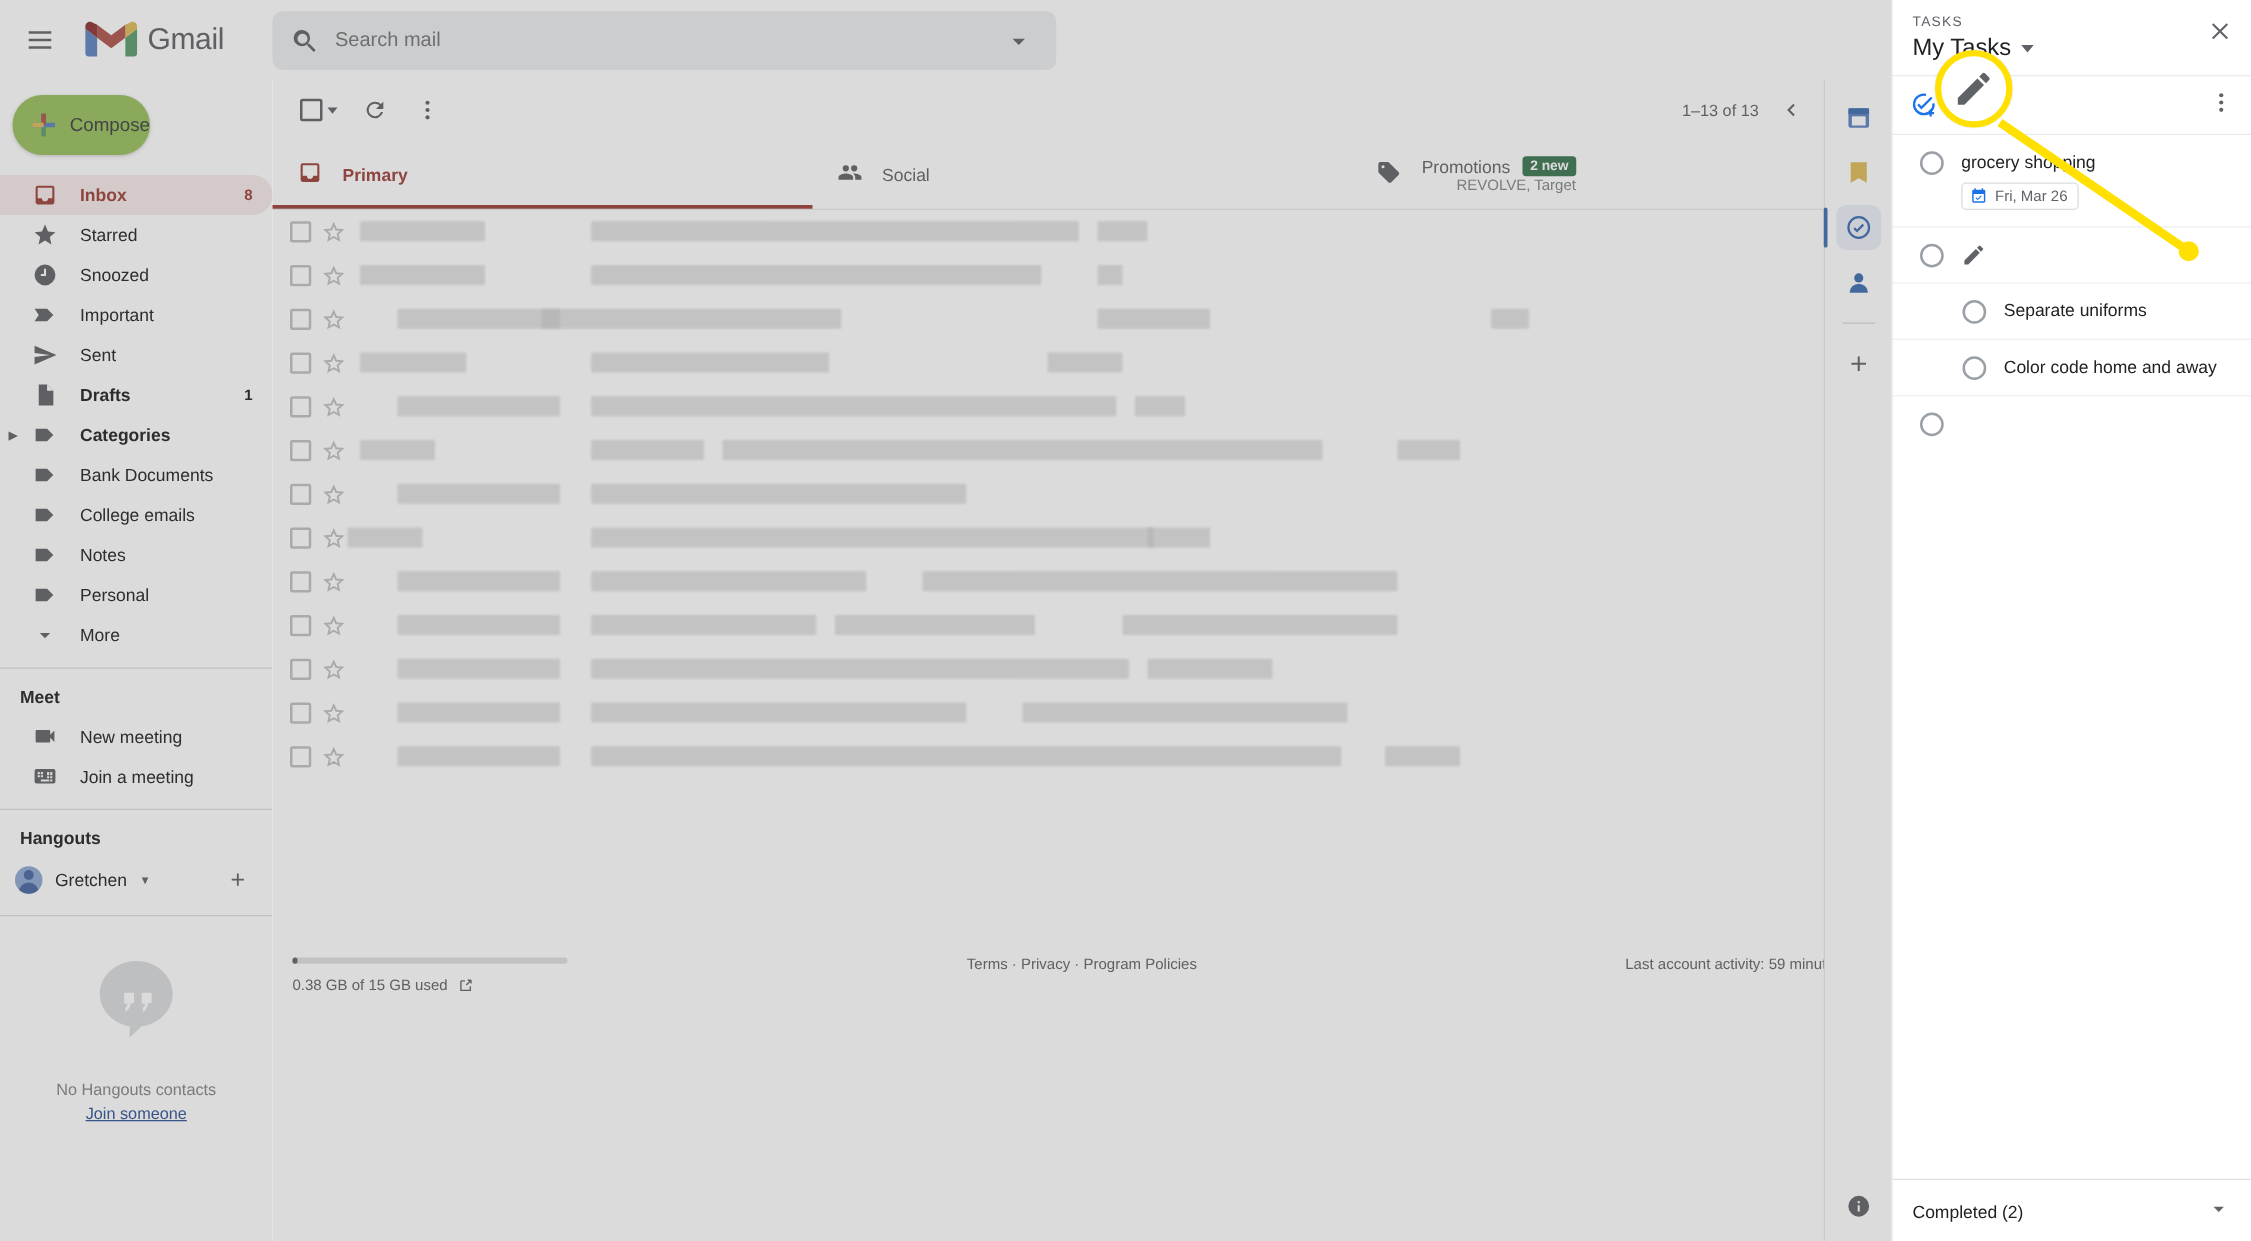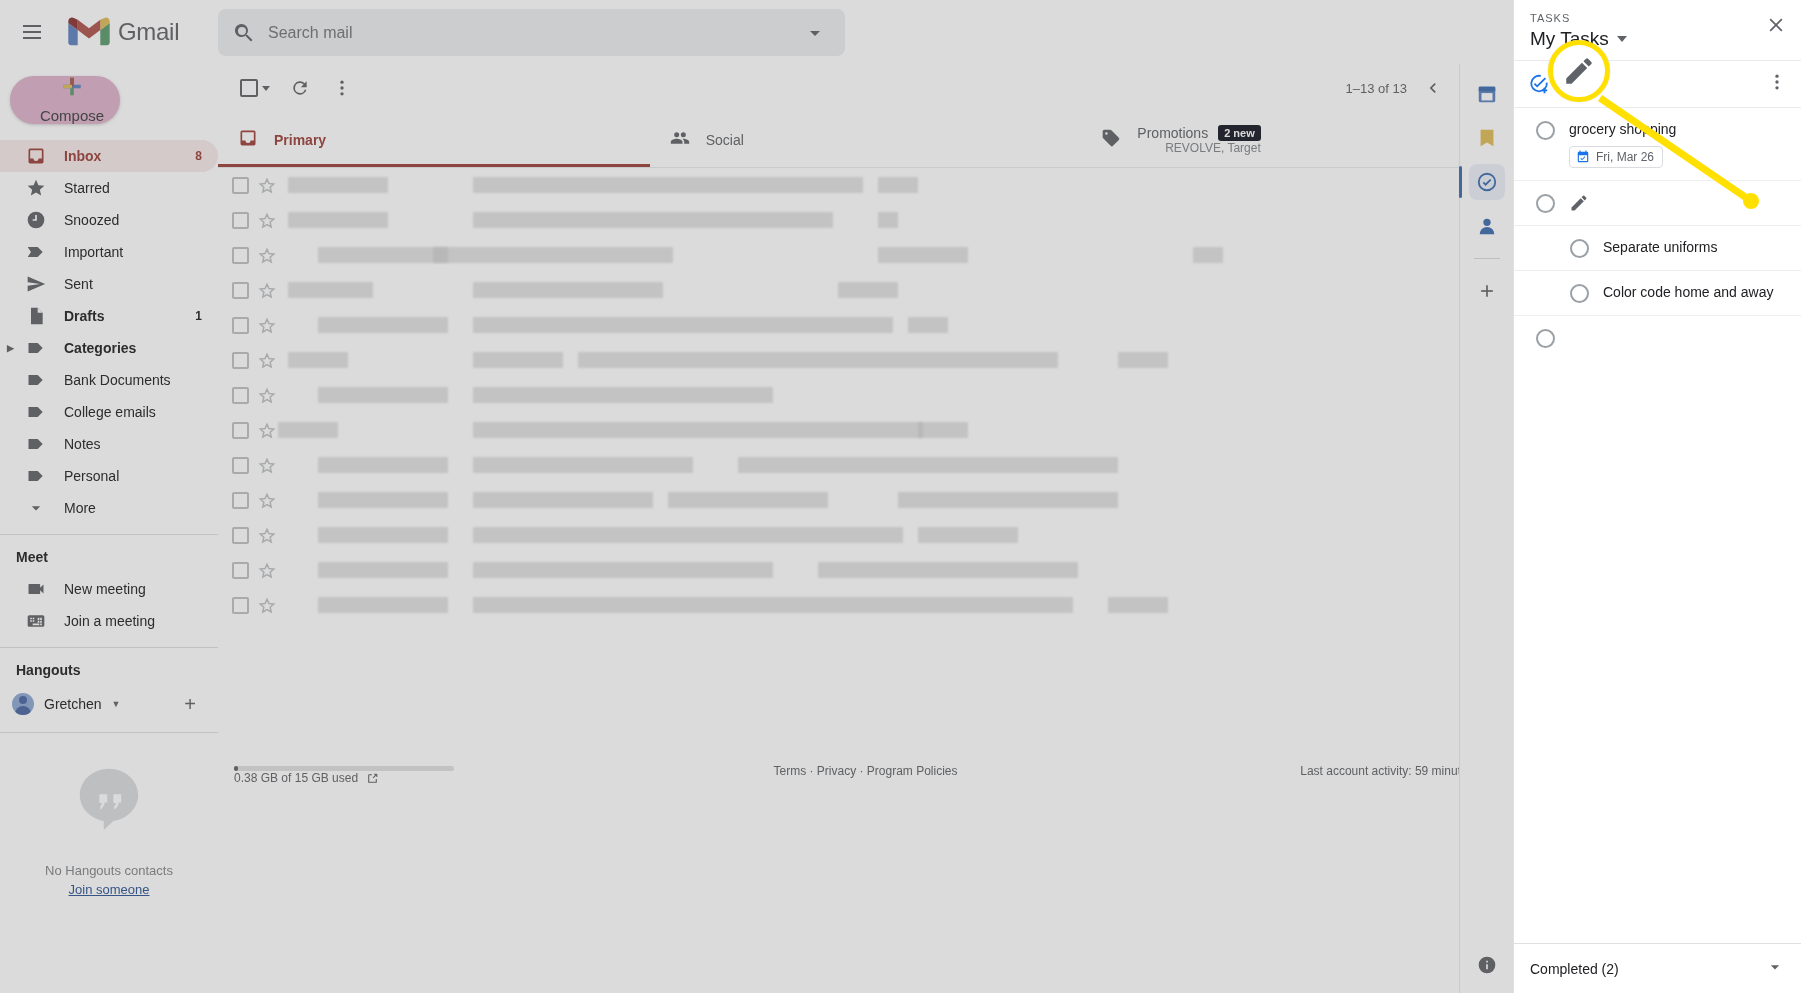--- a/index.html
+++ b/index.html
@@ -58,25 +58,24 @@
     margin: 0 14px 0 6px; cursor: pointer;
   }
 
   
   .sidebar {
     position: absolute; left: 0; top: 64px; width: 218px; bottom: 0;
     overflow: hidden; background:#ffffff;
   }
   .compose {
     margin: 12px 0 16px 10px; height: 48px; width: 110px;
-    border-radius: 24px; background: #f9a8d4;
+    border-radius: 24px; background: #84cc16;
     box-shadow: 0 1px 3px rgba(60,64,67,.25);
     display: flex; align-items: center; padding-left: 14px; gap: 10px;
     cursor: pointer;
-    flex-direction: column;
   }
   .compose-label { font-size: 15px; color: #3c4043; }
   .plus-g { width: 22px; height: 22px; }
 
   .nav-item {
     height: 32px; display: flex; align-items: center;
     padding-left: 26px; border-radius: 0 16px 16px 0;
     font-size: 14px; color: #202124; cursor: pointer; position: relative;
   }
   .nav-item .ni-icon { width: 20px; height: 20px; margin-right: 18px;
@@ -119,32 +118,32 @@
   .caret-small { width:0;height:0;border-left:4px solid transparent;border-right:4px solid transparent;border-top:5px solid #5f6368; }
   .pager { margin-left: auto; display:flex; align-items:center; gap:6px; padding-right: 14px;}
   .pager-text { font-size: 13px; color: #5f6368; }
 
   .tabs { display:flex; height: 56px; border-bottom: 1px solid #e8eaed; }
   .tab { flex:1; display:flex; align-items:center; gap: 16px; padding-left: 20px; position: relative; cursor:pointer; font-size: 14px; color:#5f6368;text-align:right;}
   .tab.active { color: #d93025; font-weight: bold; }
   .tab.active::after { content:''; position:absolute; left:0; right:0; bottom:0; height:3px; background:#d93025; }
   .tab-sub { font-size: 12px; color:#80868b; font-weight: normal; }
   .tab-title-row { display:flex; align-items:center; gap:10px; }
-  .badge-new { background:#0f172a; color:#fff; font-size:11px; font-weight:bold; padding:2px 6px; border-radius:3px; }
+  .badge-new { background:#15803d; color:#fff; font-size:11px; font-weight:bold; padding:2px 6px; border-radius:3px; }
 
   .rows { position: relative; }
   .row { height: 35px; display:flex; align-items:center; padding-left:14px; position: relative;}
   .row .r-cb { width:17px;height:17px;border:2px solid #bdc1c6;border-radius:2px;margin-right:9px;}
   .row .r-star { width: 18px; height:18px; color:#bdc1c6; margin-right: 14px;}
   .blurblock { position:absolute; background:#c9c9c9; opacity:.55; border-radius:1px; filter: blur(1px); }
 
   .mail-footer { position: absolute; left:0; right:0; top: 690px; padding: 0 16px; font-size: 12px; color:#5f6368; }
   .storage-bar { width: 220px; height: 5px; background:#e0e0e0; border-radius:3px; position:relative; margin-top: 12px;}
   .storage-bar i { position:absolute; left:0; top:0; bottom:0; width:4px; background:#5f6368; border-radius:3px;}
-  .storage-text { display:flex; align-items:center; gap:8px;}
+  .storage-text { margin-top: 10px; display:flex; align-items:center; gap:8px;}
   .footer-center { position:absolute; left:50%; transform:translateX(-50%); top: 10px; font-size:12px; color:#5f6368;}
   .footer-right { position:absolute; right:16px; top:10px; text-align:right; font-size:12px; color:#5f6368;}
   .footer-right .details { display:block; margin-top:8px; cursor:pointer;}
 
   
   .rail {
     position: absolute; right: 288px; top: 64px; bottom: 0; width: 54px;
     background: #fff; border-left: 1px solid #e8eaed;
     display:flex; flex-direction:column; align-items:center; padding-top: 12px; gap: 8px;
   }

